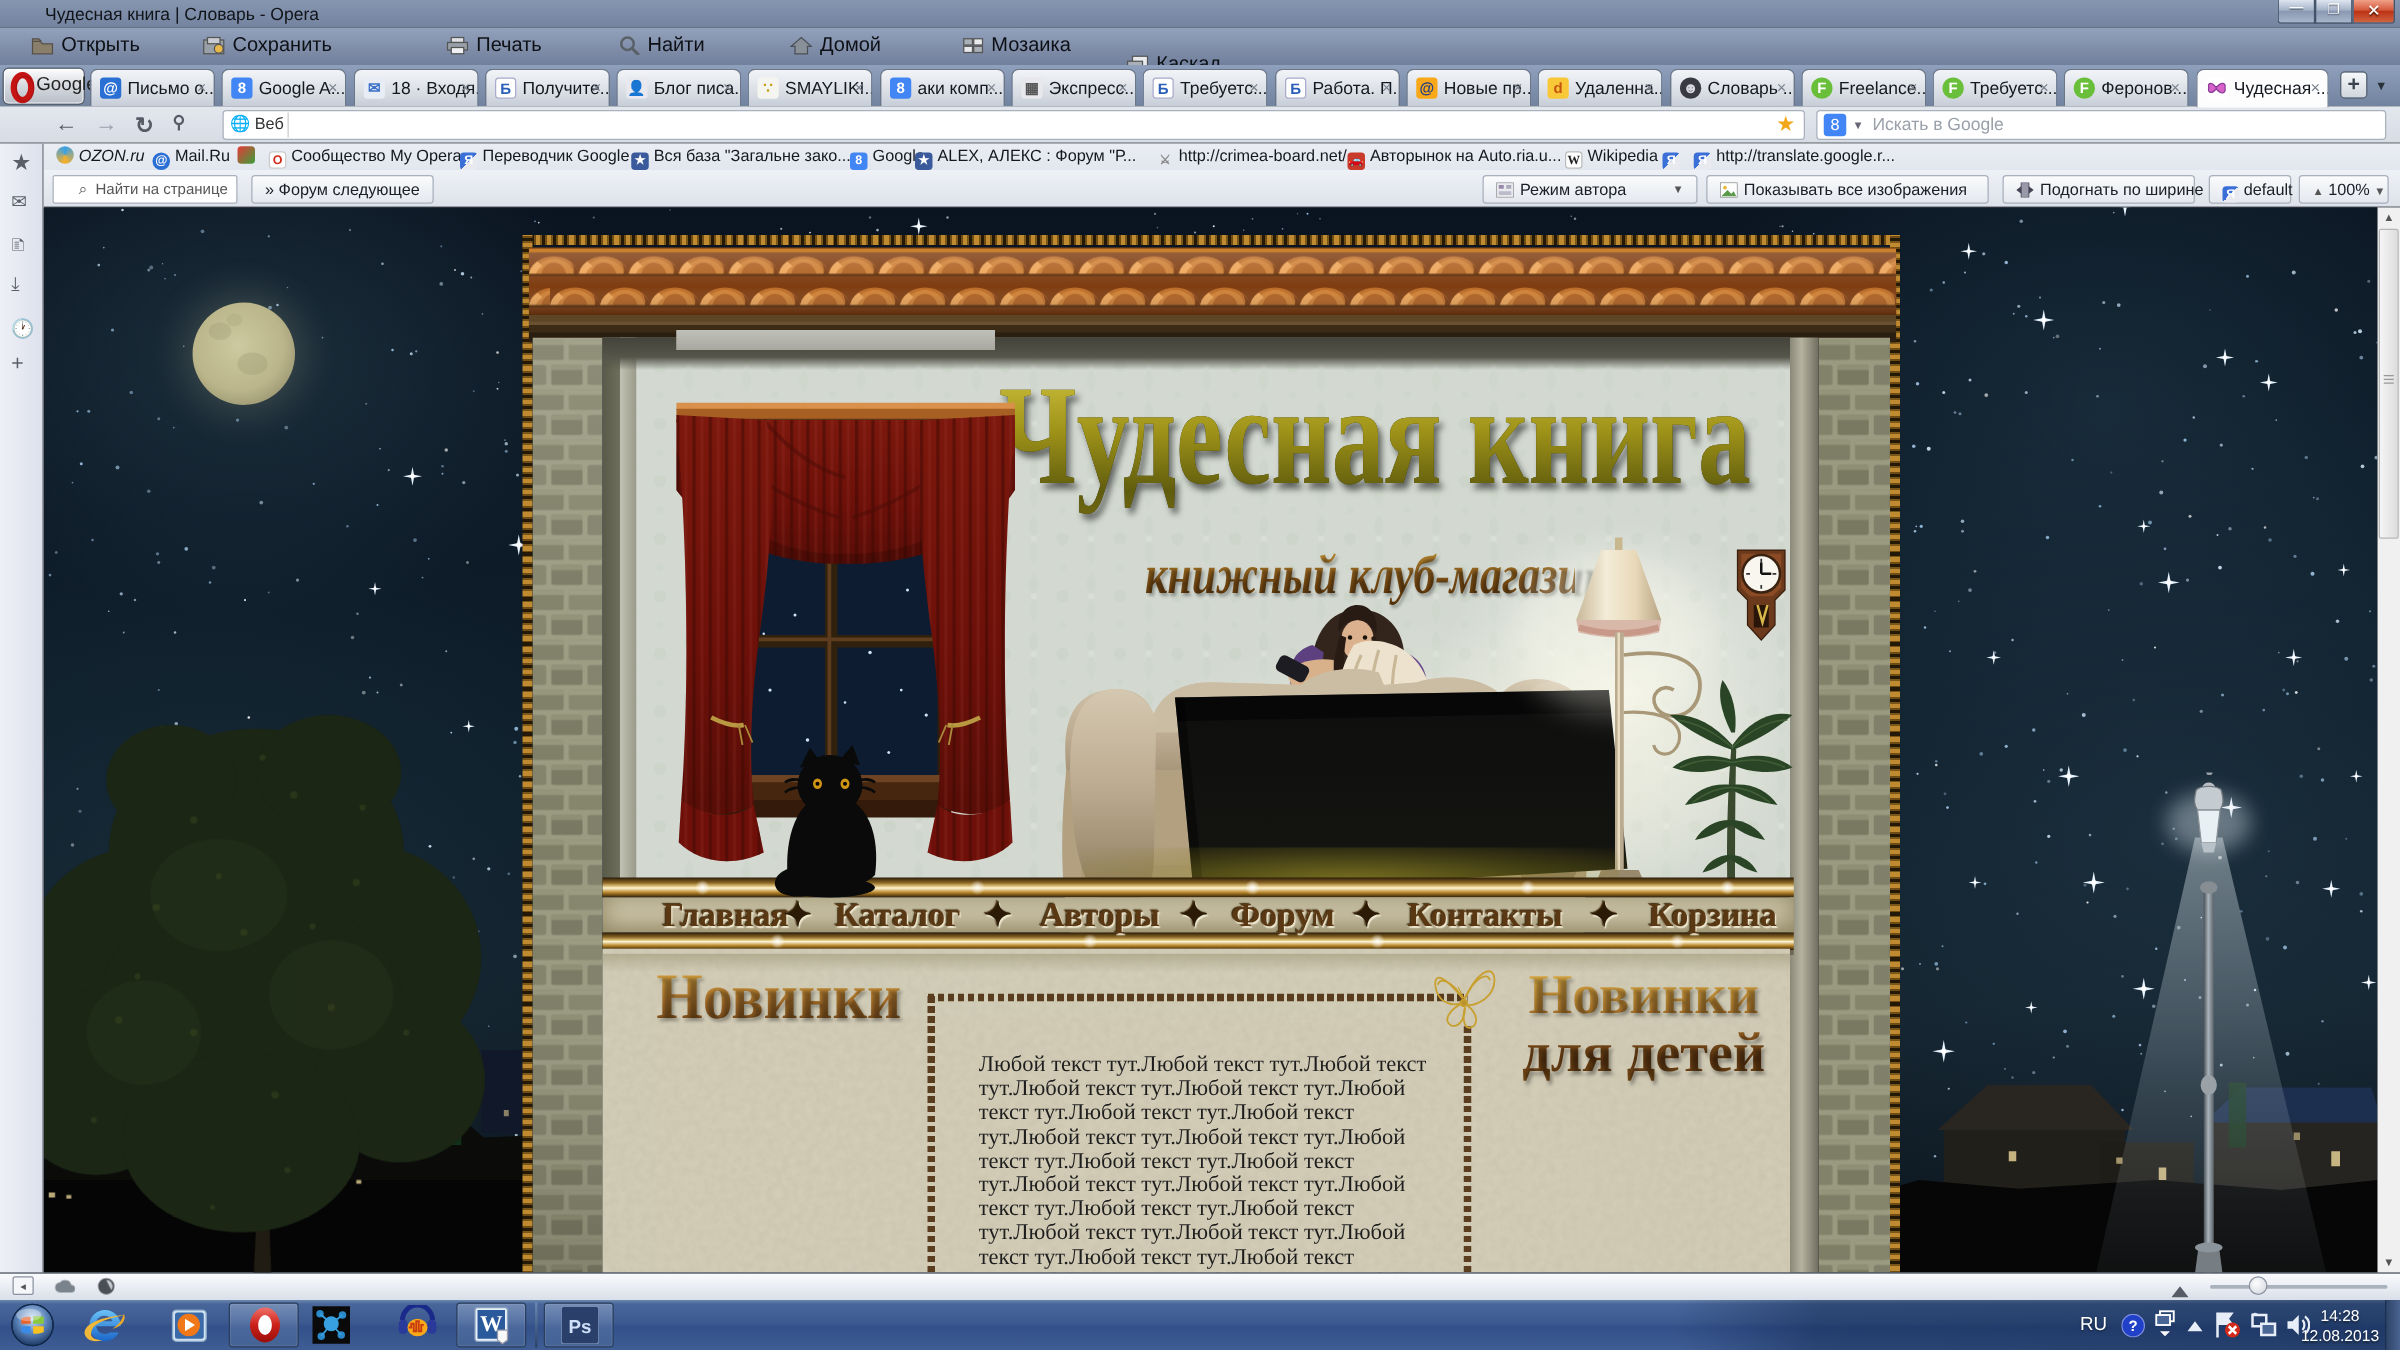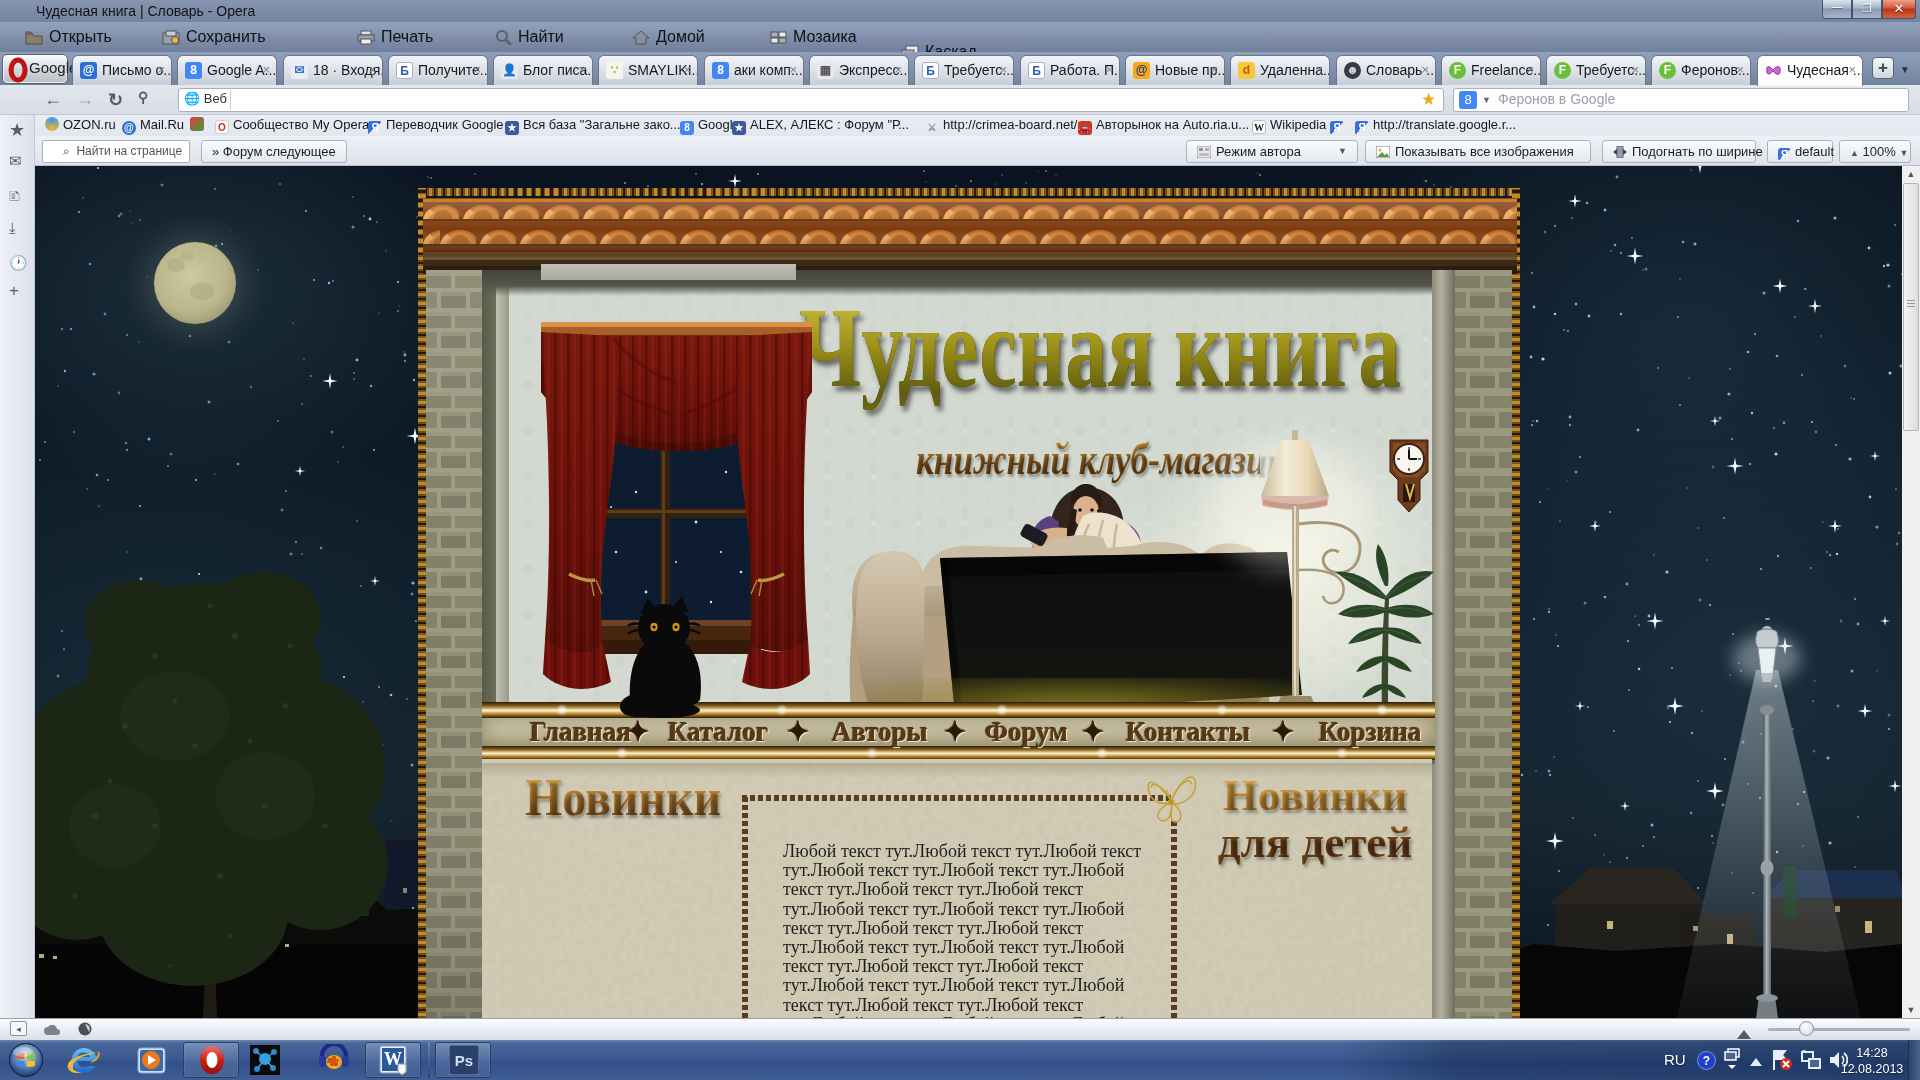--- a/index.html
+++ b/index.html
@@ -218,24 +218,24 @@
 <div class="abs navarr" style="left:108px;">↻</div>
 <div class="abs navarr" style="left:138px; font-size:14px;">⚲</div>
 <div class="abs" id="urlfield"></div>
 <div class="abs" style="left:184px; top:91px; font-size:13px; color:#333;">🌐 Веб</div>
 <div class="abs" style="left:230px; top:90px; width:1px; height:20px; background:#ccc;"></div>
 <div class="abs" id="urltext">чудесная-книга.рф</div>
 <div class="abs" id="star1">★</div>
 <div class="abs" id="searchfield"></div>
 <div class="abs" style="left:1459px; top:91px; width:18px; height:18px; background:#4285f4; border-radius:3px; color:#fff; font-size:13px; text-align:center; line-height:18px;">8</div>
 <div class="abs" style="left:1482px; top:95px; font-size:9px; color:#667;">▼</div>
-<div class="abs" style="left:1498px; top:91px; font-size:14px; color:#9aa0aa;">Феронов в Google</div>
+<div class="abs" style="left:1498px; top:91px; font-size:14px; color:#9aa0aa;">Искать в Google</div>
 
 <div class="abs" id="bookbar"></div>
-<div class="bm" style="left:45px;"><span class="bmic" style="background:conic-gradient(#38a0e8,#f8b028,#38a0e8); border-radius:7px;"></span>OZON.ru</div>
+<div class="bm" style="left:45px;font-style:italic;"><span class="bmic" style="background:conic-gradient(#38a0e8,#f8b028,#38a0e8); border-radius:7px;"></span>OZON.ru</div>
 <div class="bm" style="left:122px;"><span class="bmic" style="background:#2a6fd4; border-radius:7px;">@</span>Mail.Ru</div>
 <div class="bm" style="left:190px;"><span class="bmic" style="background:linear-gradient(135deg,#e83a3a,#38a038);"></span></div>
 <div class="bm" style="left:215px;"><span class="bmic" style="background:#fff; color:#d42a1a; border:1px solid #ccc;">O</span>Сообщество My Opera</div>
 <div class="bm" style="left:368px;"><span class="bmic" style="background:linear-gradient(135deg,#3a6fd8 50%,#e8eaf0 50%); color:#fff;">Я</span>Переводчик Google</div>
 <div class="bm" style="left:505px;"><span class="bmic" style="background:#3a5a9c;">★</span>Вся база "Загальне зако...</div>
 <div class="bm" style="left:680px;"><span class="bmic" style="background:#4285f4;">8</span>Google</div>
 <div class="bm" style="left:732px;"><span class="bmic" style="background:#3a5a9c;">★</span>ALEX, АЛЕКС : Форум "Р...</div>
 <div class="bm" style="left:925px;"><span class="bmic" style="color:#888; background:none;">⚔</span>http://crimea-board.net/</div>
 <div class="bm" style="left:1078px;"><span class="bmic" style="background:#c83a2a;">🚗</span>Авторынок на Auto.ria.u...</div>
 <div class="bm" style="left:1252px;"><span class="bmic" style="background:#fff; color:#222; border:1px solid #bbb; font-family:'Liberation Serif',serif;">W</span>Wikipedia</div>

